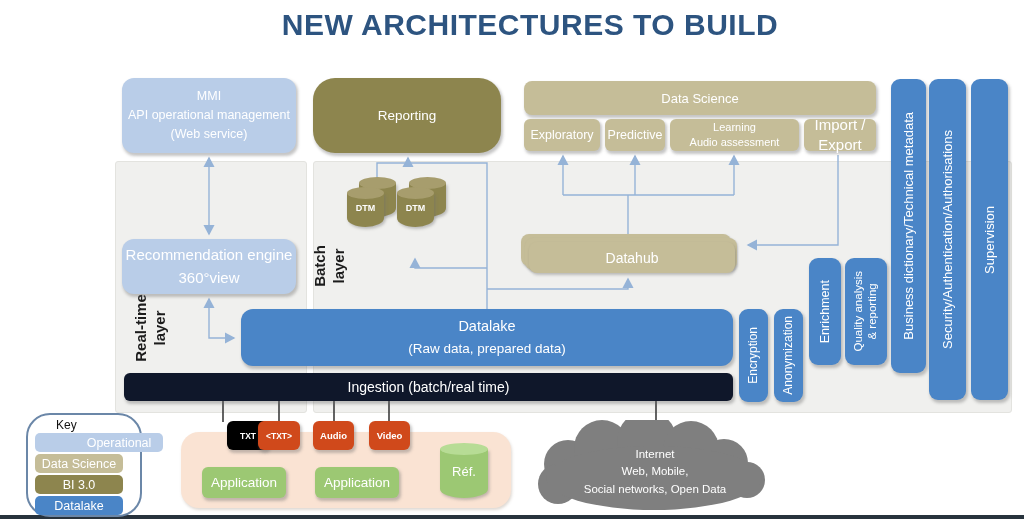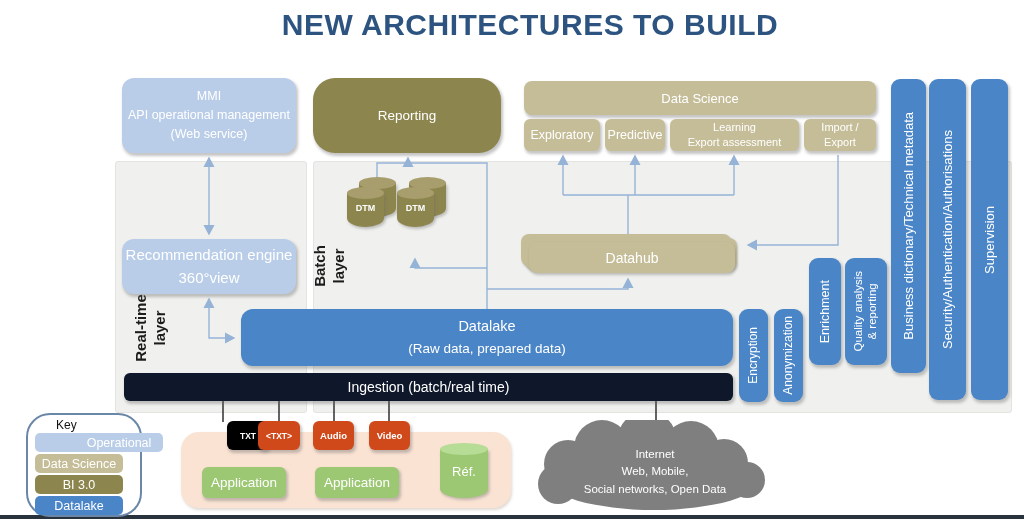--- a/index.html
+++ b/index.html
@@ -123,23 +123,23 @@
     <span>Data Science</span>
   </div>
   <div class="box r6" style="left: 524px; top: 119px; width: 76px; height: 32px; font-size: 12.5px; background: rgb(197, 189, 152);">
     <span>Exploratory</span>
   </div>
   <div class="box r6" style="left: 605px; top: 119px; width: 60px; height: 32px; font-size: 12.5px; background: rgb(197, 189, 152);">
     <span>Predictive</span>
   </div>
   <div class="box r6" style="left: 670px; top: 119px; width: 129px; height: 32px; font-size: 11px; line-height: 1.35; background: rgb(197, 189, 152);">
     <span>Learning</span>
-    <span>Export assessment</span>
-  </div>
-  <div class="box r6" style="left: 804px; top: 119px; width: 72px; height: 32px; font-size: 11px; line-height: 1.35; background: rgb(197, 189, 152);">
+    <span>Audio assessment</span>
+  </div>
+  <div class="box r6" style="left: 804px; top: 119px; width: 72px; height: 32px; font-size: 15px; line-height: 1.35; background: rgb(197, 189, 152);">
     <span>Import /</span>
     <span>Export</span>
   </div>
 
   <div class="stack-sheet" style="left: 521px; top: 234px; width: 210px; height: 32px; background: rgb(197, 189, 152);"></div>
   <div class="stack-sheet" style="left: 525px; top: 238px; width: 212px; height: 32px; background: rgb(197, 189, 152);"></div>
   <div class="box r8" style="left: 529px; top: 242px; width: 206px; height: 31px; font-size: 14px; box-shadow: rgba(110, 110, 110, 0.4) 1px 2px 3px; background: rgb(197, 189, 152);">
     <span>Datahub</span>
   </div>
 

